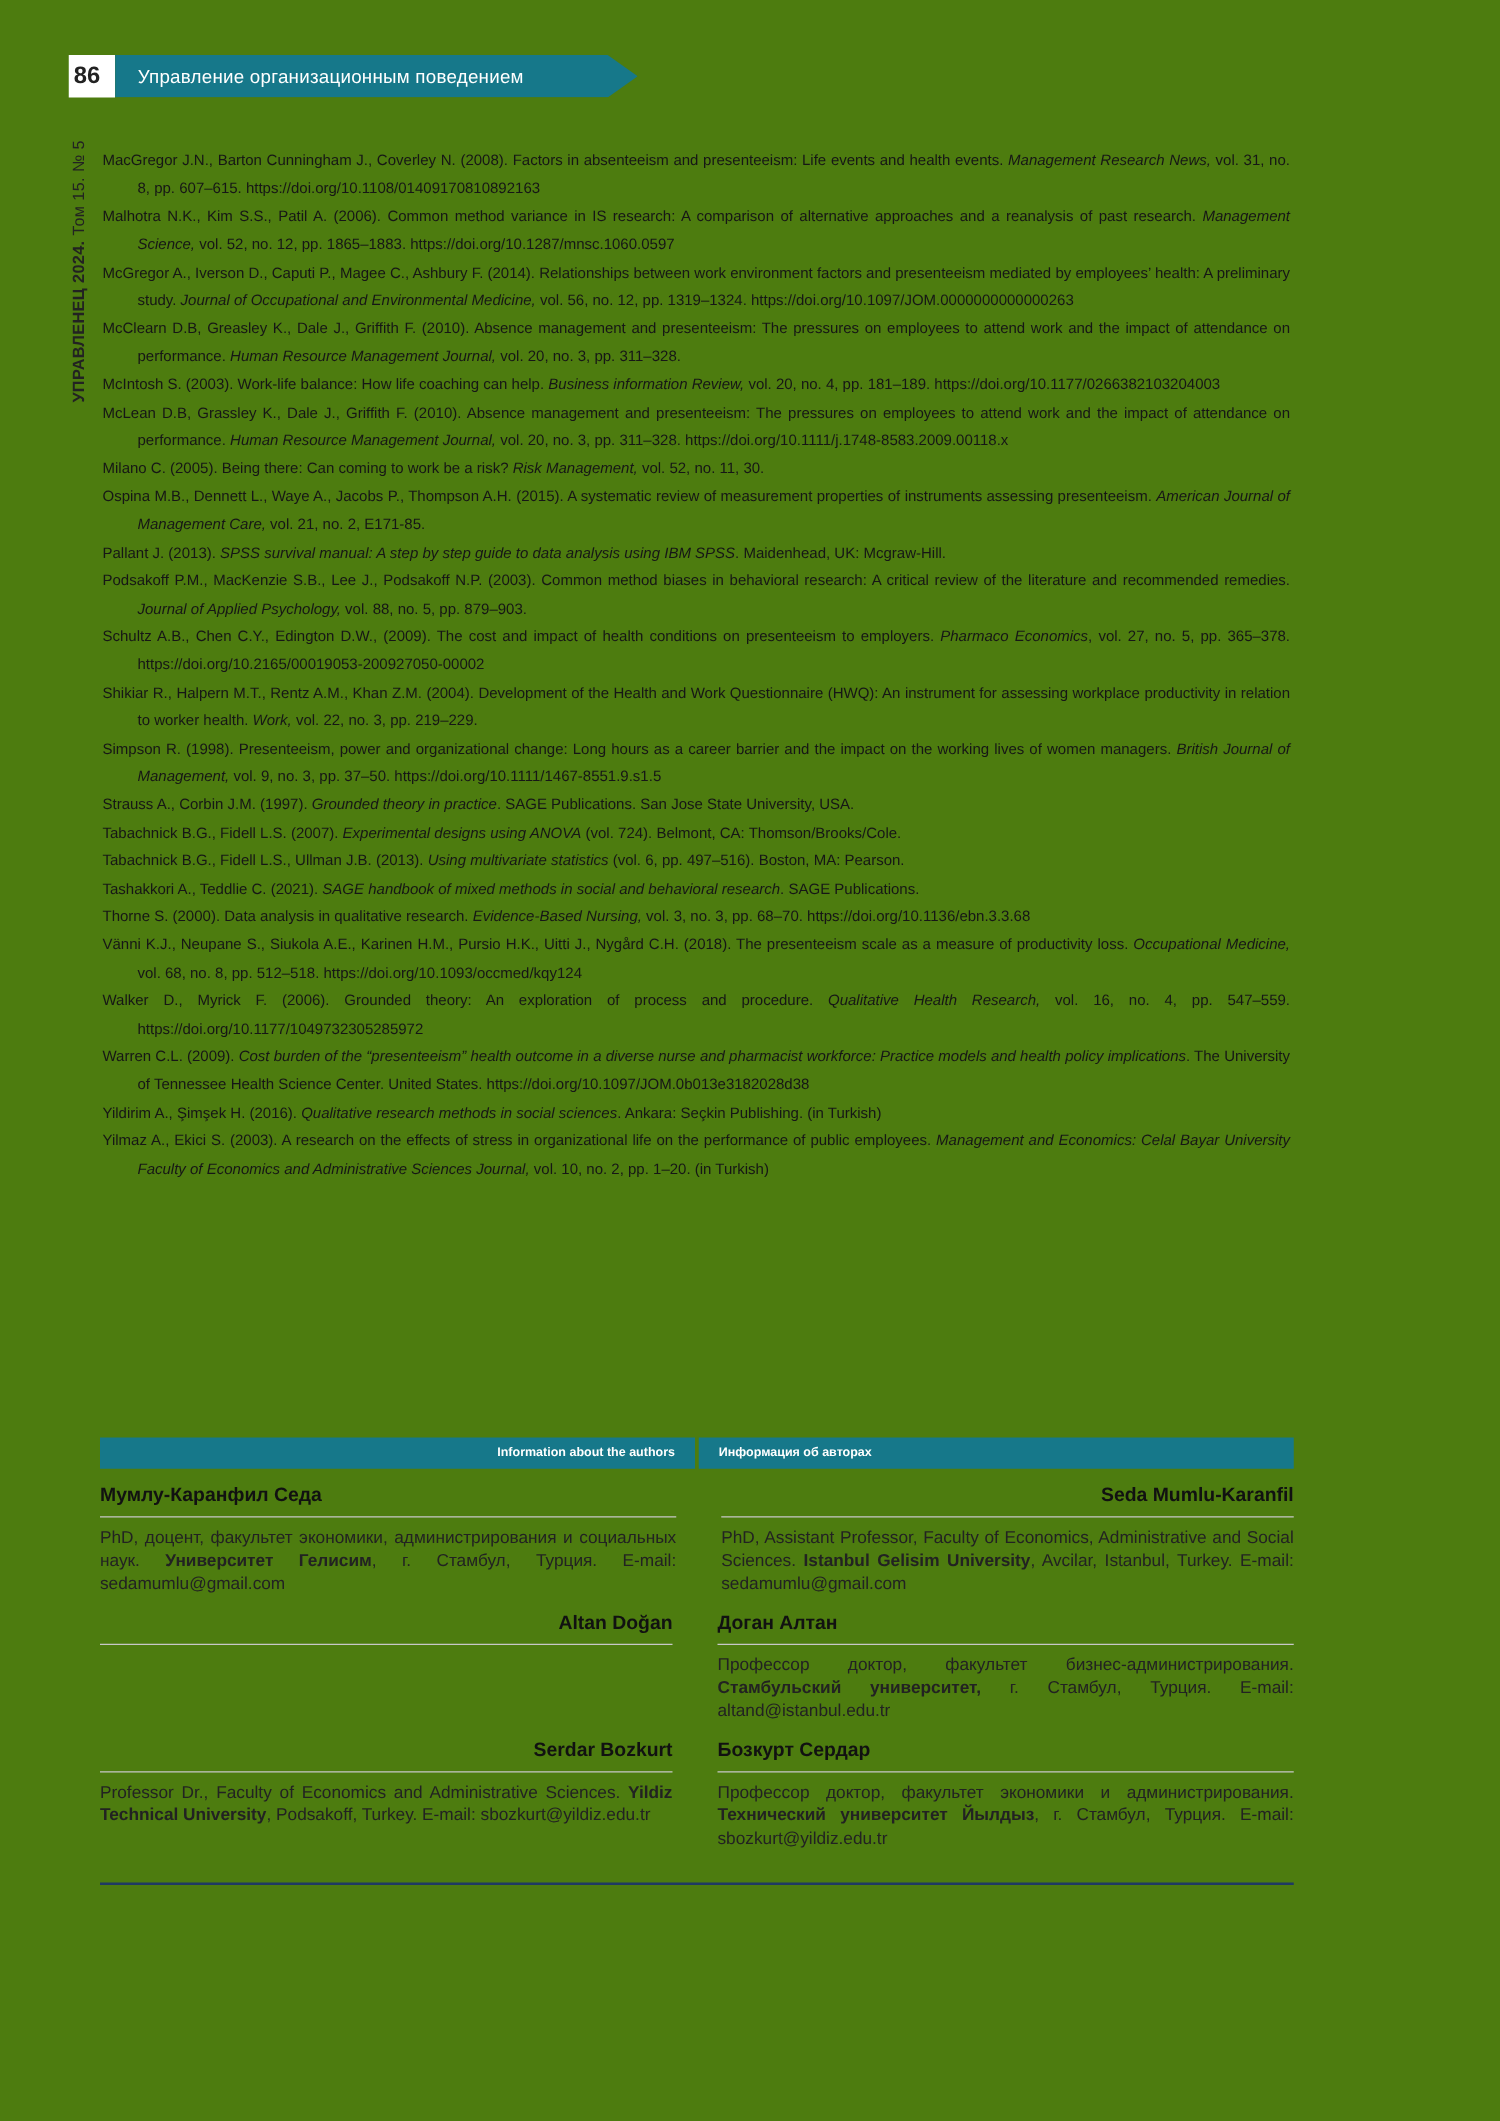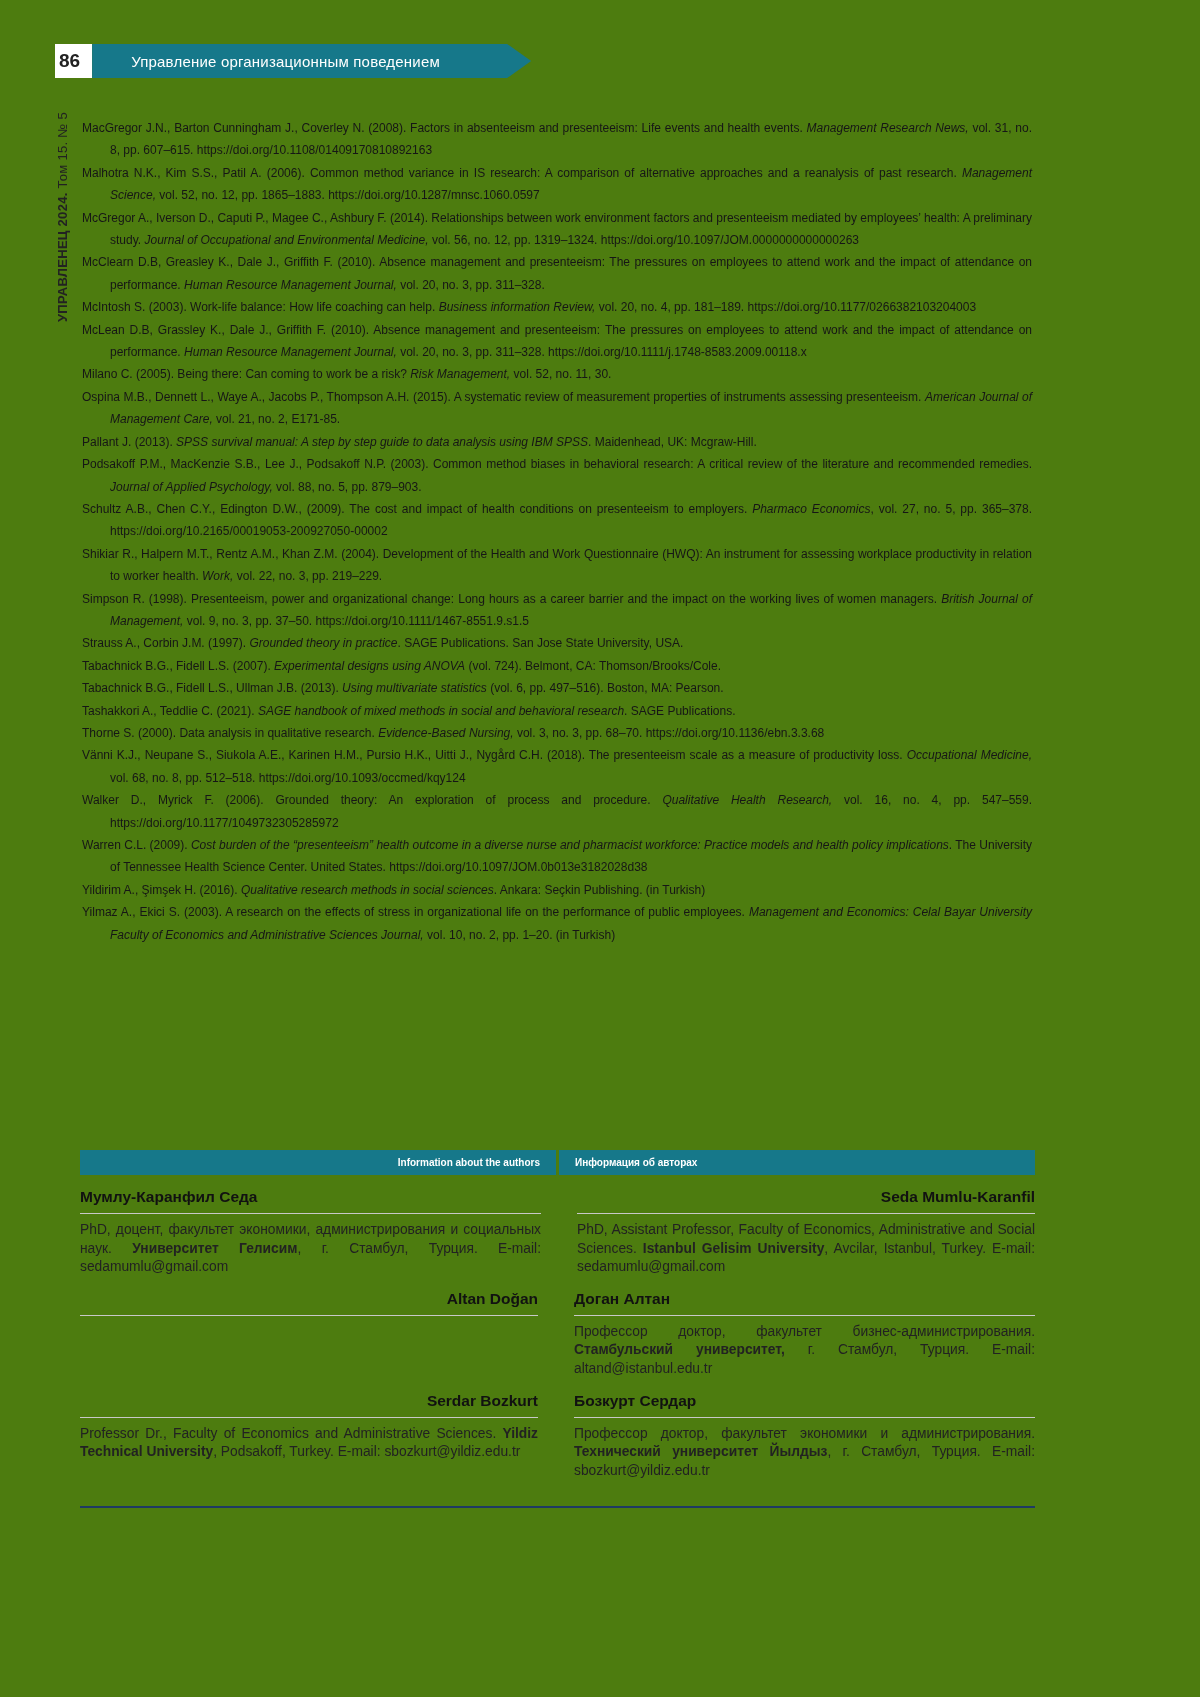--- a/index.html
+++ b/index.html
@@ -13,21 +13,21 @@
 
   
   .header{ position:absolute; left:55px; top:44px; height:34px; display:flex; align-items:stretch; }
   .pagenum{
     display:flex; align-items:center; padding:0 12px 0 4px;
     font-size:19px; font-weight:bold; color:#222; background:#fff;
   }
   .banner{
     width:400px; background:var(--teal);
     clip-path:polygon(0 0, calc(100% - 24px) 0, 100% 50%, calc(100% - 24px) 100%, 0 100%);
-    display:flex; align-items:center; padding-left:39px;
+    display:flex; align-items:center; padding-left:18px;
   }
   .banner-text{ color:#ffffff; font-size:15px; letter-spacing:0.2px; }
 
   
   .sidebar{
     position:absolute; left:55px; top:112px;
     transform-origin:0 0; transform:rotate(-90deg) translateX(-100%);
     white-space:nowrap; font-size:13px; color:#222; letter-spacing:0.3px;
   }
   .sb-bold{ font-weight:bold; }

